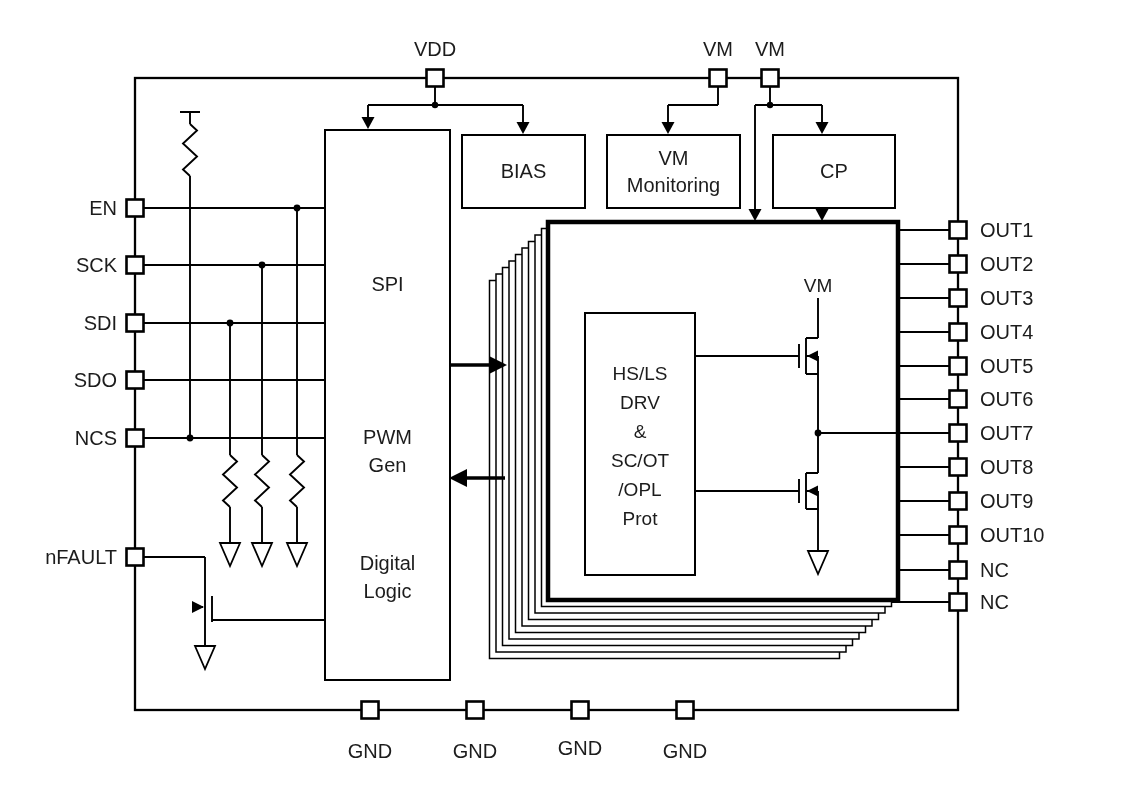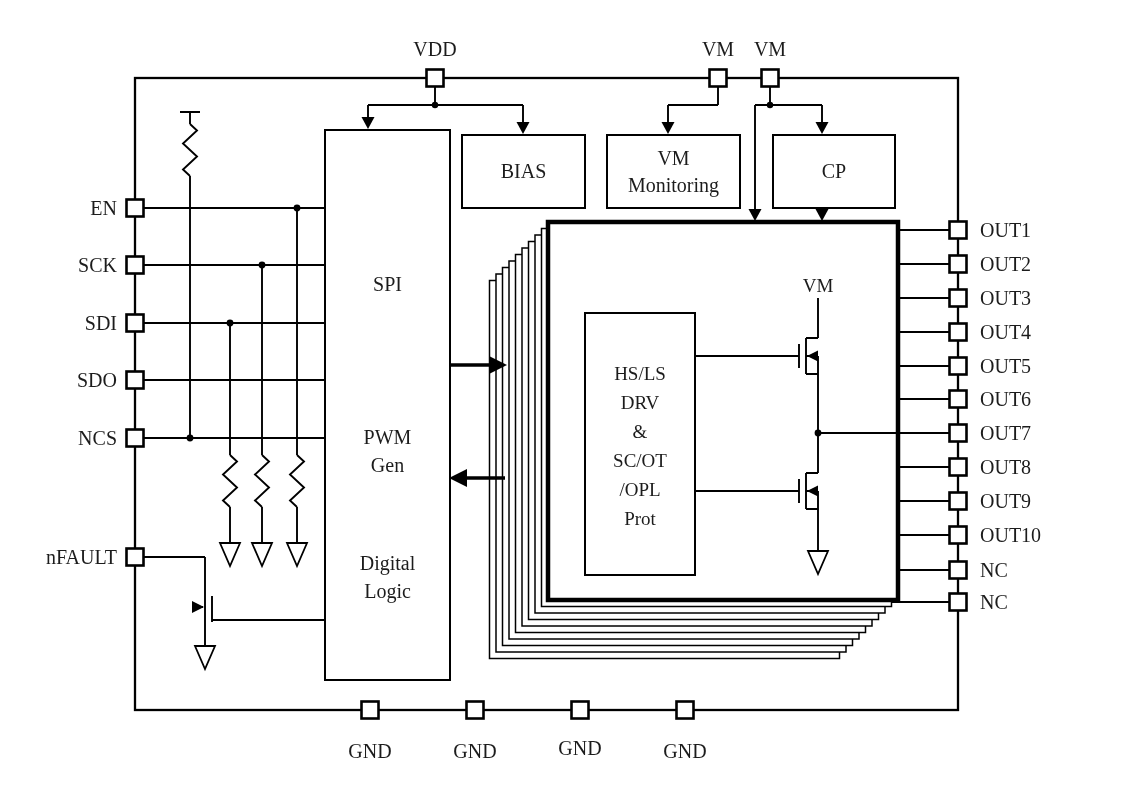--- a/index.html
+++ b/index.html
@@ -1,16 +1,16 @@
 <!DOCTYPE html>
 <html><head>
 <meta charset="utf-8">
 <style>
   html,body{margin:0;padding:0;background:#ffffff;}
-  .stage{width:1143px;height:806px;position:relative;background:#fff;font-family:Liberation Serif, serif;}
+  .stage{width:1143px;height:806px;position:relative;background:#fff;font-family:Liberation Sans, sans-serif;}
   svg{display:block;}
   .wire{stroke:#000;stroke-width:1.9;fill:none;}
   .thick{stroke:#000;stroke-width:3.6;fill:none;}
   .outline{fill:none;stroke:#000;stroke-width:2.3;}
   .block{fill:#fff;stroke:#000;stroke-width:2;}
   .layer{fill:#fff;stroke:#000;stroke-width:1.5;}
   .boldbox{fill:#fff;stroke:#000;stroke-width:4.5;}
   .pin{fill:#fff;stroke:#000;stroke-width:2.6;}
   .lbl{font-size:20px;fill:#1c1c1c;}
   .blk{font-size:20px;fill:#1c1c1c;}

